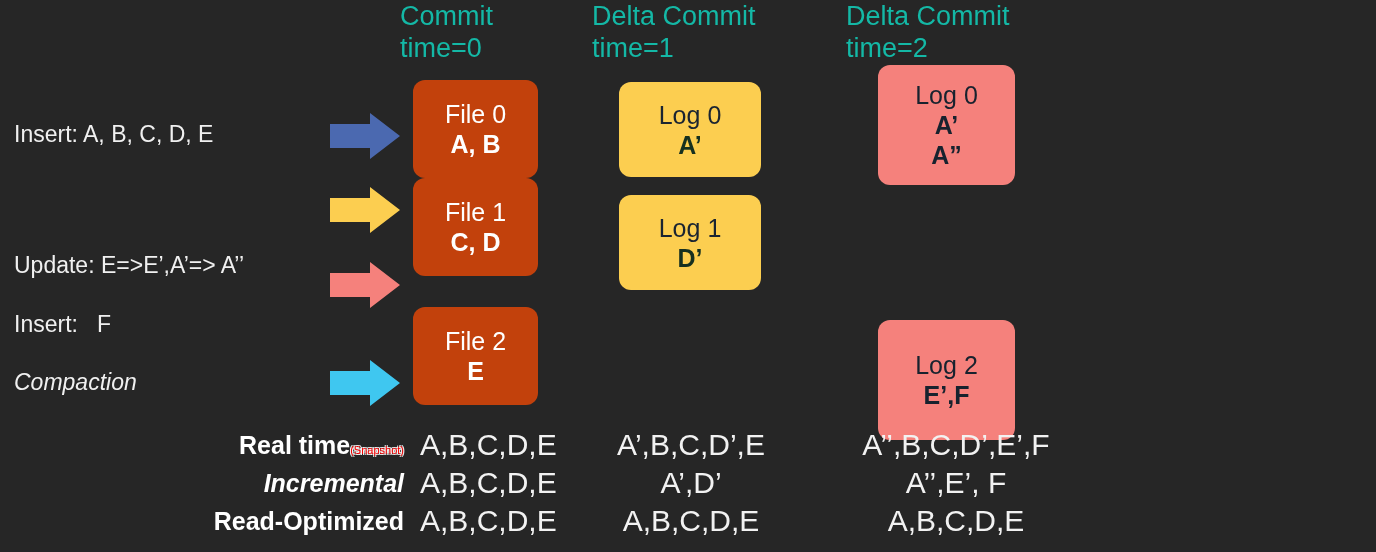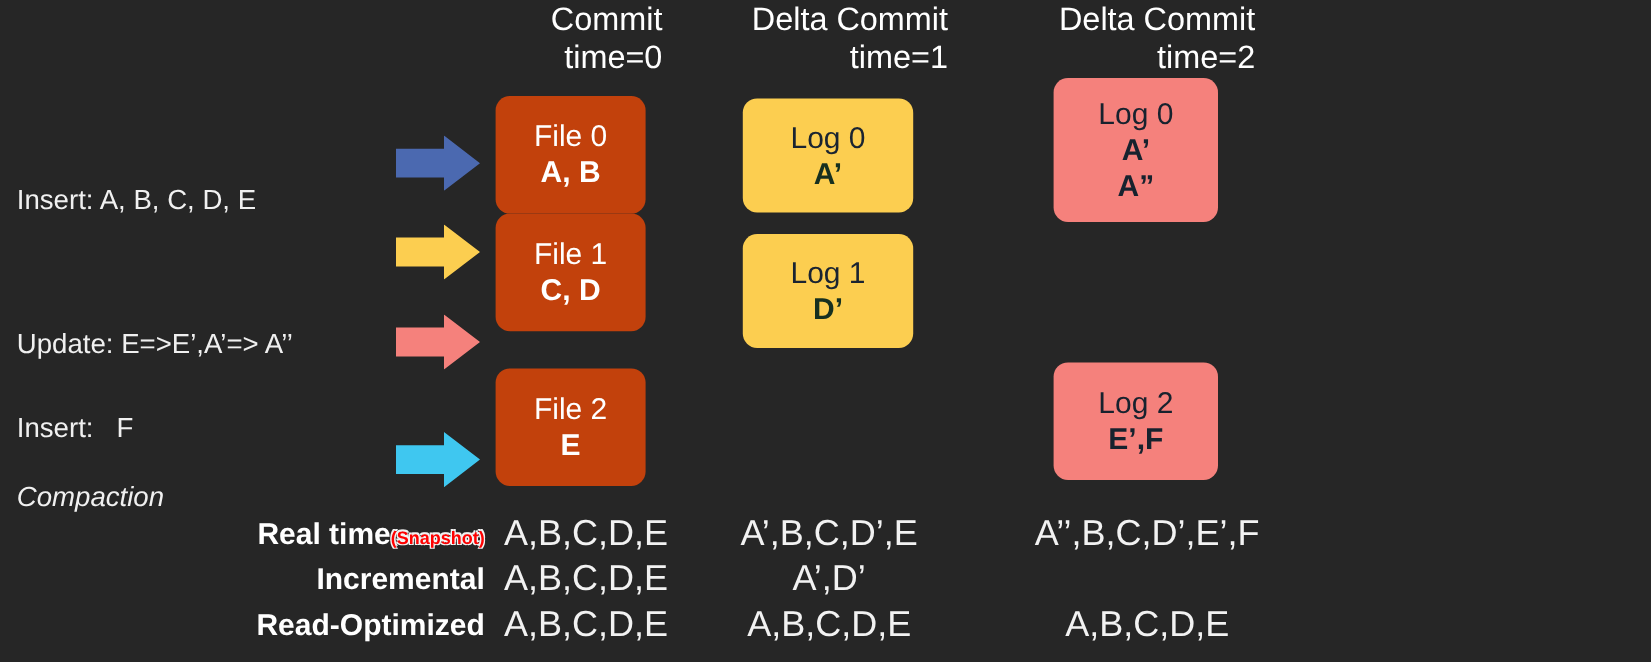--- a/index.html
+++ b/index.html
@@ -14,43 +14,42 @@
     height: 552px;
     background: #262626;
     font-family: "Liberation Sans", sans-serif;
     color: #f2f2f2;
     overflow: hidden;
   }
 
   
   .col-header {
     position: absolute;
-    text-align: right;
+    text-align: left;
     font-size: 27px;
     line-height: 32px;
-    color: #ffffff;
+    color: #14b8a6;
     font-family: "Liberation Sans", sans-serif;
     white-space: pre-line;
   }
   #hdr-commit      { left: 400px; top: 0px;  width: 152px; }
   #hdr-delta1      { left: 592px; top: 0px;  width: 198px; }
   #hdr-delta2      { left: 846px; top: 0px;  width: 200px; }
 
   
   .op-label {
     position: absolute;
     font-size: 23px;
     line-height: 28px;
     color: #f0f0f0;
     white-space: pre;
-    margin-top: 32px;
   }
   #op-insert1  { left: 14px;  top: 120px; }
   #op-update1  { left: 14px;  top: 190px; }
-  #op-update2  { left: 14px;  top: 240px; }
+  #op-update2  { left: 14px;  top: 251px; }
   #op-insert2  { left: 14px;  top: 310px; }
   #op-compact  { left: 14px;  top: 368px; font-style: italic; }
 
   
   .arrow {
     position: absolute;
     width: 70px;
     height: 46px;
   }
   #arrow-blue   { left: 330px; top: 113px; }
@@ -96,47 +95,47 @@
   }
 
   #box-file0 { left: 413px; top: 80px;  height: 98px; }
   #box-file1 { left: 413px; top: 178px; height: 98px; align-items: center; }
   #box-file2 { left: 413px; top: 307px; height: 98px; }
 
   #box-log0  { left: 619px; top: 82px;  height: 95px; }
   #box-log1  { left: 619px; top: 195px; height: 95px; }
 
   #box-rlog0 { left: 878px; top: 65px;  height: 120px; }
-  #box-rlog2 { left: 878px; top: 302px; height: 98px; }
+  #box-rlog2 { left: 878px; top: 320px; height: 120px; }
 
   
   .row-label {
     position: absolute;
     right: 0;
     text-align: right;
     font-size: 25px;
     line-height: 30px;
     font-weight: bold;
     color: #ffffff;
     white-space: nowrap;
   }
   .row-label-wrap {
     position: absolute;
     left: 0;
     width: 404px;
     text-align: right;
   }
   #rlbl-real { top: 430px; }
-  #rlbl-inc  { top: 468px; }
+  #rlbl-inc  { top: 468px; font-style: italic; }
   #rlbl-ro   { top: 506px; }
 
   .snapshot-tag {
     color: #ff0000;
-    font-size: 15px;
-    font-weight: bold;
+    font-size: 11px;
+    font-weight: normal;
     vertical-align: baseline;
     text-shadow:
       -1px -1px 0 #f2f2f2,  1px -1px 0 #f2f2f2,
       -1px  1px 0 #f2f2f2,  1px  1px 0 #f2f2f2;
   }
 
   .row-val {
     position: absolute;
     text-align: center;
     font-size: 30px;
@@ -225,18 +224,19 @@
   <div class="row-label-wrap" id="rlbl-ro">
     <span class="row-label" style="position:relative;">Read-Optimized</span>
   </div>
 
   <div class="row-val vc0 vr0">A,B,C,D,E</div>
   <div class="row-val vc1 vr0">A’,B,C,D’,E</div>
   <div class="row-val vc2 vr0">A’’,B,C,D’,E’,F</div>
 
   <div class="row-val vc0 vr1">A,B,C,D,E</div>
   <div class="row-val vc1 vr1">A’,D’</div>
+  <div class="row-val vc2 vr1">A’’,E’, F</div>
 
   <div class="row-val vc0 vr2">A,B,C,D,E</div>
   <div class="row-val vc1 vr2">A,B,C,D,E</div>
   <div class="row-val vc2 vr2">A,B,C,D,E</div>
 
 </div>
 
 </body></html>

